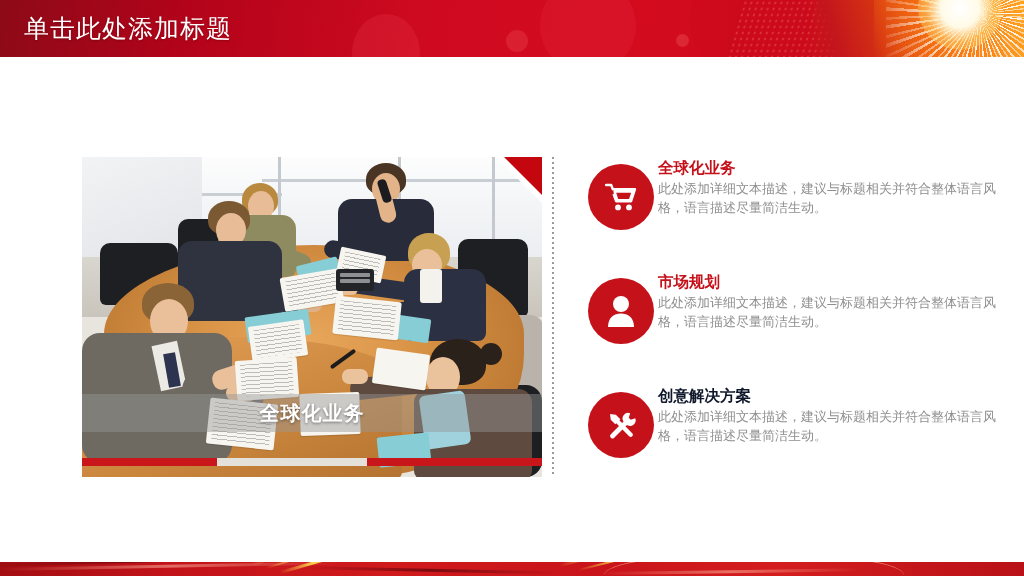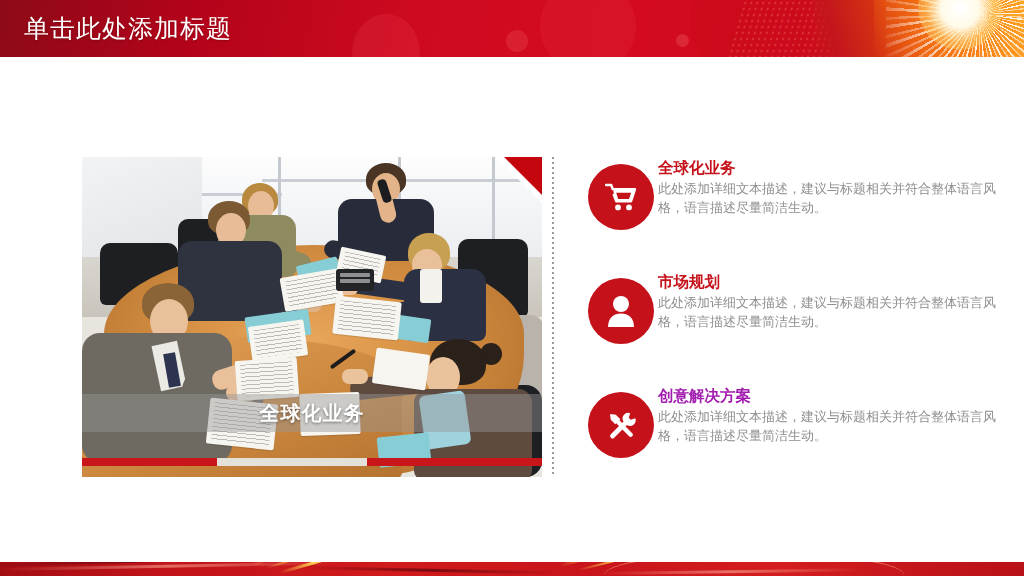--- a/index.html
+++ b/index.html
@@ -131,21 +131,21 @@
   .features{position:absolute;left:588px;top:158px;width:410px;}
   .feature{position:relative;height:114px;}
   .f-icon{
     position:absolute;left:0;top:6px;width:66px;height:66px;border-radius:50%;
     background:#c5111a;display:flex;align-items:center;justify-content:center;
   }
   .f-icon svg{display:block;}
   .f-text{position:absolute;left:70px;top:0;width:340px;}
   .f-title{font-size:15.5px;font-weight:bold;line-height:20px;margin:0 0 1px 0;}
   .f-title.red{color:#c5111a;}
-  .f-title.dark{color:#a21caf;}
+  .f-title.dark{color:#0f172a;}
   .f-desc{font-size:13px;line-height:19px;color:#8e8e8e;margin:0;}
 
   
   .footer{
     position:absolute;left:0;bottom:0;width:1024px;height:14px;overflow:hidden;
     background:linear-gradient(90deg,#a30d12 0%,#c11319 16%,#d01a1c 38%,#c8141a 58%,#d41d1e 76%,#b81117 100%);
   }
   .rib{position:absolute;height:3px;transform-origin:left center;}
   .rib-gold{background:linear-gradient(90deg,rgba(255,200,60,0),#ffd24d 35%,#f0a11e 70%,rgba(240,161,30,0));}
   .rib-dark{background:linear-gradient(90deg,rgba(120,0,0,0),#7c0a10 50%,rgba(124,10,16,0));}

